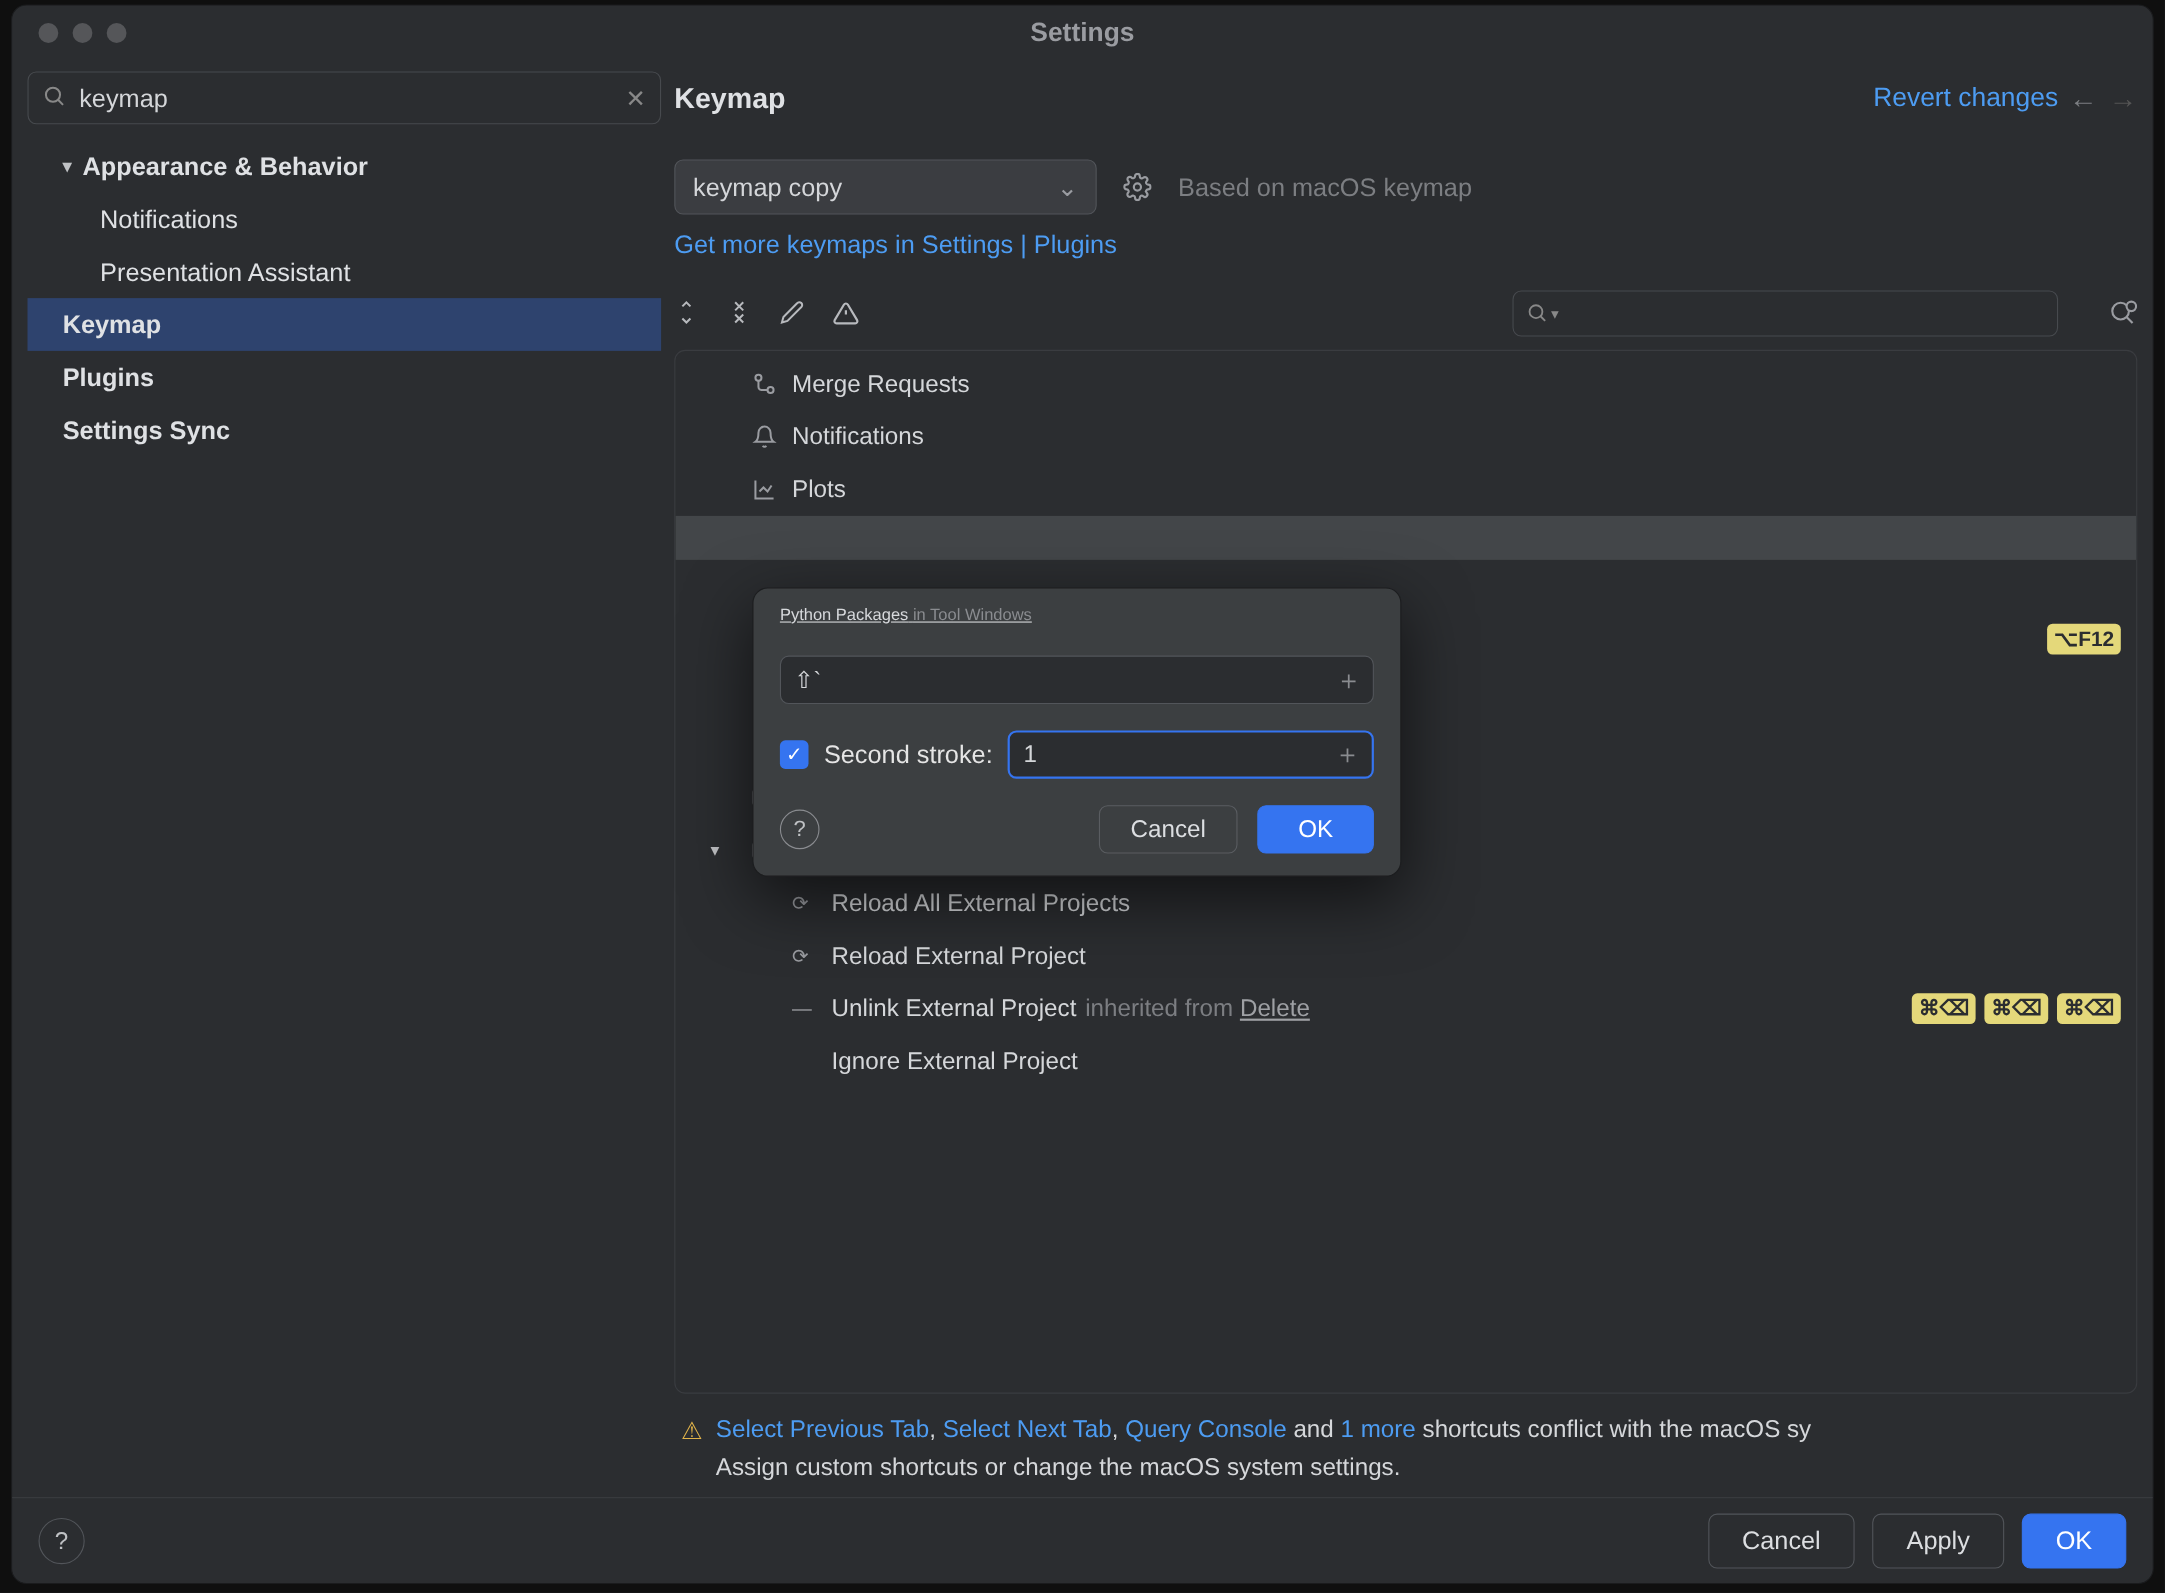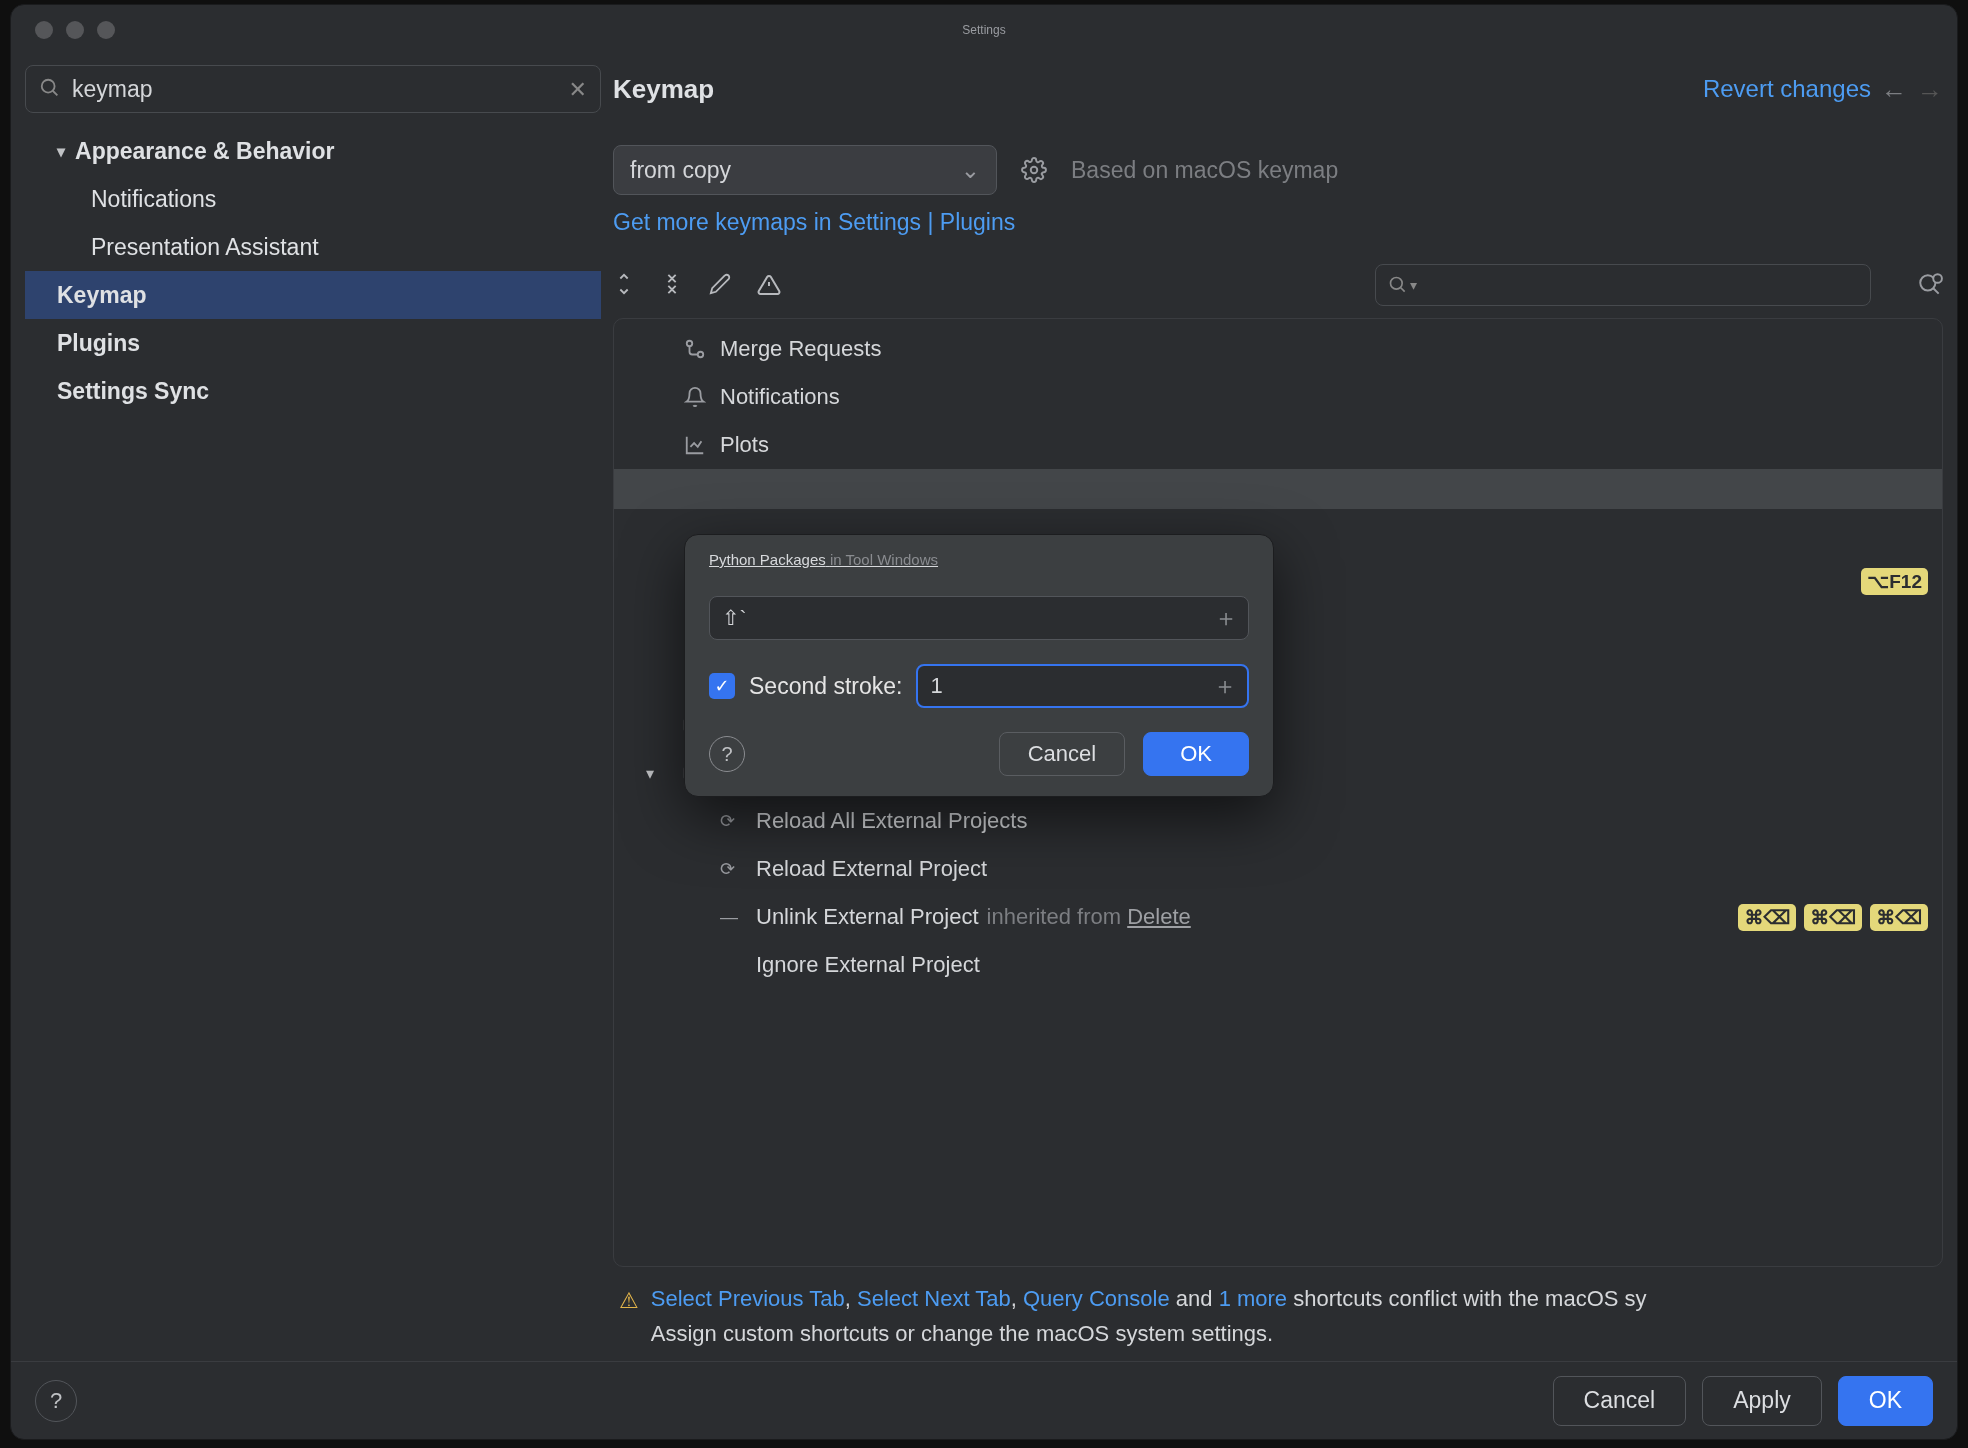--- a/index.html
+++ b/index.html
@@ -2,21 +2,21 @@
 <html><head>
 <meta charset="utf-8">
 <style>
 * { box-sizing: border-box; margin: 0; padding: 0; font-family: -apple-system, "SF Pro", "Segoe UI", sans-serif; }
 body { background: #0f0f0f; width: 1968px; height: 1448px; position: relative; overflow: hidden; }
 
 .window { position: absolute; left: 10px; top: 4px; width: 1948px; height: 1436px; background: #2b2d30; border-radius: 14px; border: 1px solid #1a1b1d; display: flex; flex-direction: column; }
 .titlebar { height: 50px; display: flex; align-items: center; position: relative; }
 .traffic { display: flex; gap: 13px; margin-left: 24px; }
 .traffic .dot { width: 18px; height: 18px; border-radius: 50%; background: #555659; }
-.title { position: absolute; left: 0; right: 0; text-align: center; color: #9a9ca1; font-size: 12px; font-weight: 400; }
+.title { position: absolute; left: 0; right: 0; text-align: center; color: #9a9ca1; font-size: 24px; font-weight: 700; }
 
 .body { flex: 1; display: flex; padding: 10px 14px 0 14px; gap: 12px; min-height: 0; }
 
 
 .sidebar { width: 576px; display: flex; flex-direction: column; }
 .search-wrap { position: relative; }
 .search-input { width: 100%; height: 48px; background: #2b2d30; border: 1px solid #474a4e; border-radius: 8px; color: #d4d6d9; font-size: 23px; padding: 0 42px 0 46px; }
 .search-icon { position: absolute; left: 14px; top: 12px; color: #888; }
 .clear-icon { position: absolute; right: 14px; top: 12px; color: #888; font-size: 22px; cursor: pointer; }
 .tree { margin-top: 14px; }
@@ -149,21 +149,21 @@
         <div class="page-title">Keymap</div>
         <div class="header-right">
           <span class="revert">Revert changes</span>
           <span class="nav-arrow">←</span>
           <span class="nav-arrow" style="color:#555">→</span>
         </div>
       </div>
 
       <div class="scheme-row">
         <div class="scheme-select">
-          <span>from copy</span>
+          <span>keymap copy</span>
           <span style="color:#9a9ca1">⌄</span>
         </div>
         <span class="gear">
           <svg width="26" height="26" viewBox="0 0 24 24" fill="none" stroke="currentColor" stroke-width="1.8">
               <circle cx="12" cy="12" r="3"></circle>
               <path d="M19.4 15a1.7 1.7 0 0 0 .34 1.87l.06.06a2 2 0 1 1-2.83 2.83l-.06-.06a1.7 1.7 0 0 0-1.87-.34 1.7 1.7 0 0 0-1 1.56V21a2 2 0 1 1-4 0v-.09a1.7 1.7 0 0 0-1.11-1.56 1.7 1.7 0 0 0-1.87.34l-.06.06a2 2 0 1 1-2.83-2.83l.06-.06a1.7 1.7 0 0 0 .34-1.87 1.7 1.7 0 0 0-1.56-1H3a2 2 0 1 1 0-4h.09a1.7 1.7 0 0 0 1.56-1.11 1.7 1.7 0 0 0-.34-1.87l-.06-.06a2 2 0 1 1 2.83-2.83l.06.06a1.7 1.7 0 0 0 1.87.34H9a1.7 1.7 0 0 0 1-1.56V3a2 2 0 1 1 4 0v.09a1.7 1.7 0 0 0 1 1.56 1.7 1.7 0 0 0 1.87-.34l.06-.06a2 2 0 1 1 2.83 2.83l-.06.06a1.7 1.7 0 0 0-.34 1.87V9a1.7 1.7 0 0 0 1.56 1H21a2 2 0 1 1 0 4h-.09a1.7 1.7 0 0 0-1.56 1z"></path>
             </svg>
         </span>
         <span class="based-on">Based on macOS keymap</span>
       </div>

